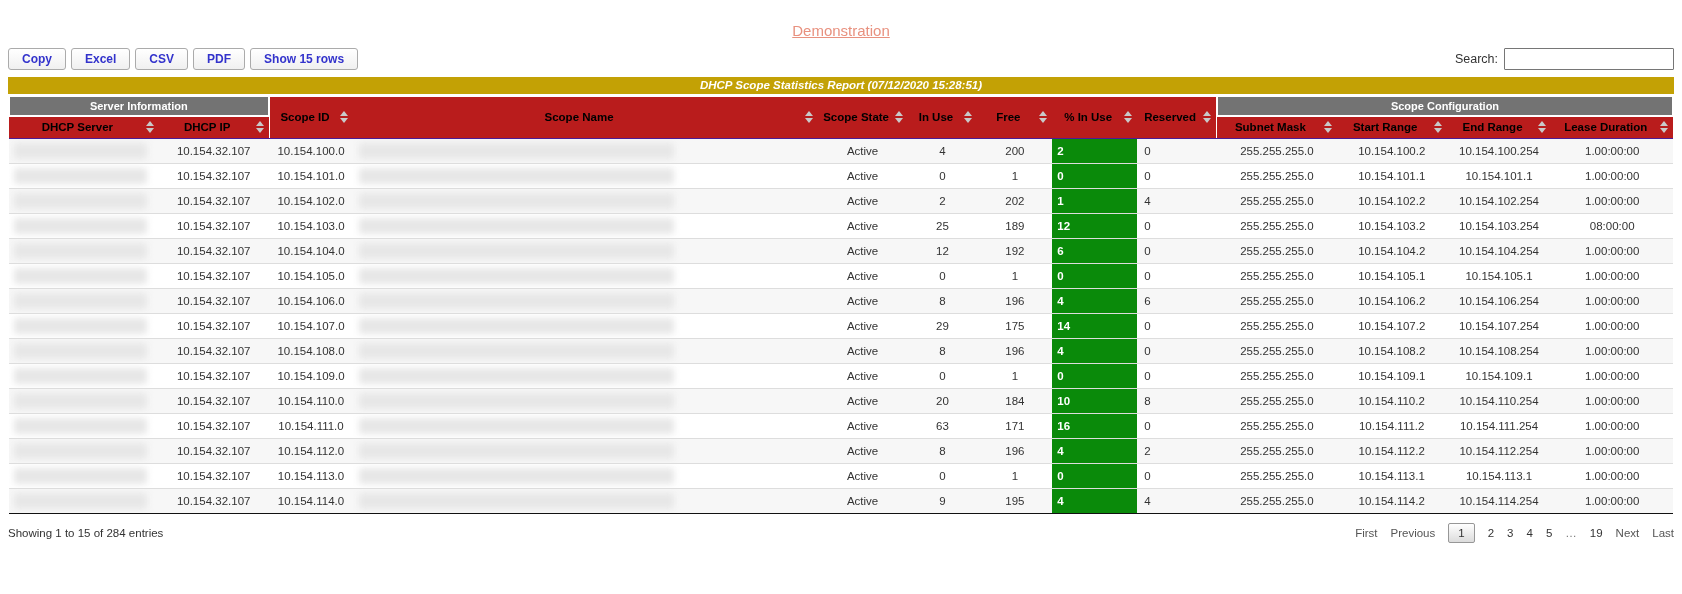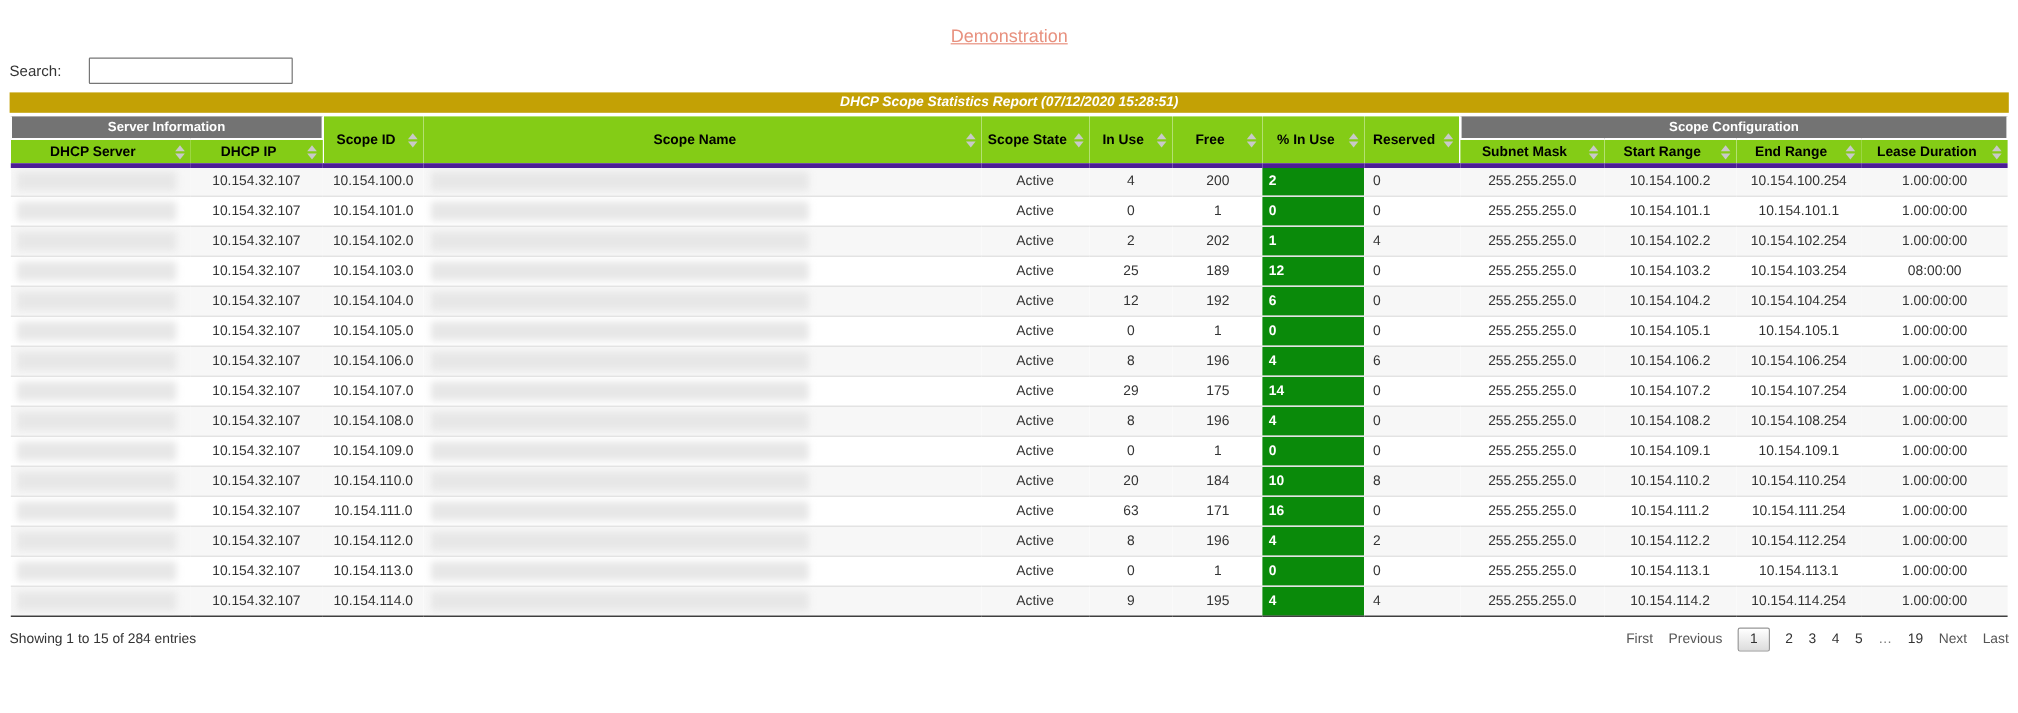--- a/index.html
+++ b/index.html
@@ -16,21 +16,21 @@
 
   
   .toolbar { display:flex; justify-content:space-between; align-items:center; margin:14px 0 7px 0; }
   .dt-buttons { display:flex; gap:5px; }
   .dt-button {
     display:inline-block; border:1px solid #ababab; border-radius:3px;
     background:linear-gradient(#ffffff,#f0f0f0);
     color:#3333cc; font-size:12px; font-weight:700;
     padding:3px 13px; cursor:pointer; font-family:"Liberation Sans", sans-serif;
   }
-  .search-wrap { display:flex; align-items:center; gap:23px; font-size:12.5px; color:#333; }
+  .search-wrap { display:flex; align-items:center; gap:6px; font-size:12.5px; color:#333; }
   .search-wrap input {
     width:170px; height:22px; border:1px solid #767676; border-radius:1px;
     font-size:12px; padding:0 4px; outline:none;
   }
 
   
   .caption {
     background:#c3a105; color:#fff; text-align:center;
     font-size:11.5px; font-weight:700; padding:2px 0; height:17px;
     margin-bottom:3px;
@@ -44,21 +44,21 @@
   col.c9{width:4.8%} col.c10{width:7.2%} col.c11{width:6.6%} col.c12{width:6.3%}
   col.c13{width:7.3%}
 
   thead th { font-size:11.5px; font-weight:700; color:#000; text-align:center; }
   th.group-th {
     background:#737373; color:#fff; font-size:11px; padding:3px 0; height:19px;
     border:2px solid #fff; border-top:none;
   }
   th.col {
     position:relative; padding:3px 16px 3px 3px; height:22px;
-    border-bottom:4px solid #4c1d95; background:#84cc16; cursor:pointer;
+    border-bottom:1px solid #4c1d95; background:#b91c1c; cursor:pointer;
   }
   th.rowspan2 { height:41px; }
   .sort-icon {
     position:absolute; right:5px; top:50%; transform:translateY(-50%);
     display:flex; flex-direction:column; align-items:center; gap:2px; cursor:pointer;
   }
   .sort-icon .up {
     width:0; height:0; border-left:4px solid transparent; border-right:4px solid transparent;
     border-bottom:5px solid #c9c9c9;
   }
@@ -104,20 +104,27 @@
 </head>
 <body>
 
 <div class="top-link-wrap">
   <a class="demo-link">Demonstration</a>
 </div>
 
 <div class="container">
 
   <div class="toolbar">
+    <div class="dt-buttons">
+      <button class="dt-button">Copy</button>
+      <button class="dt-button">Excel</button>
+      <button class="dt-button">CSV</button>
+      <button class="dt-button">PDF</button>
+      <button class="dt-button">Show 15 rows</button>
+    </div>
     <div class="search-wrap">
       <span>Search:</span>
       <input type="text" value="" style="">
     </div>
   </div>
 
   <div class="caption">DHCP Scope Statistics Report (07/12/2020 15:28:51)</div>
 
   <table class="report">
     <colgroup>

